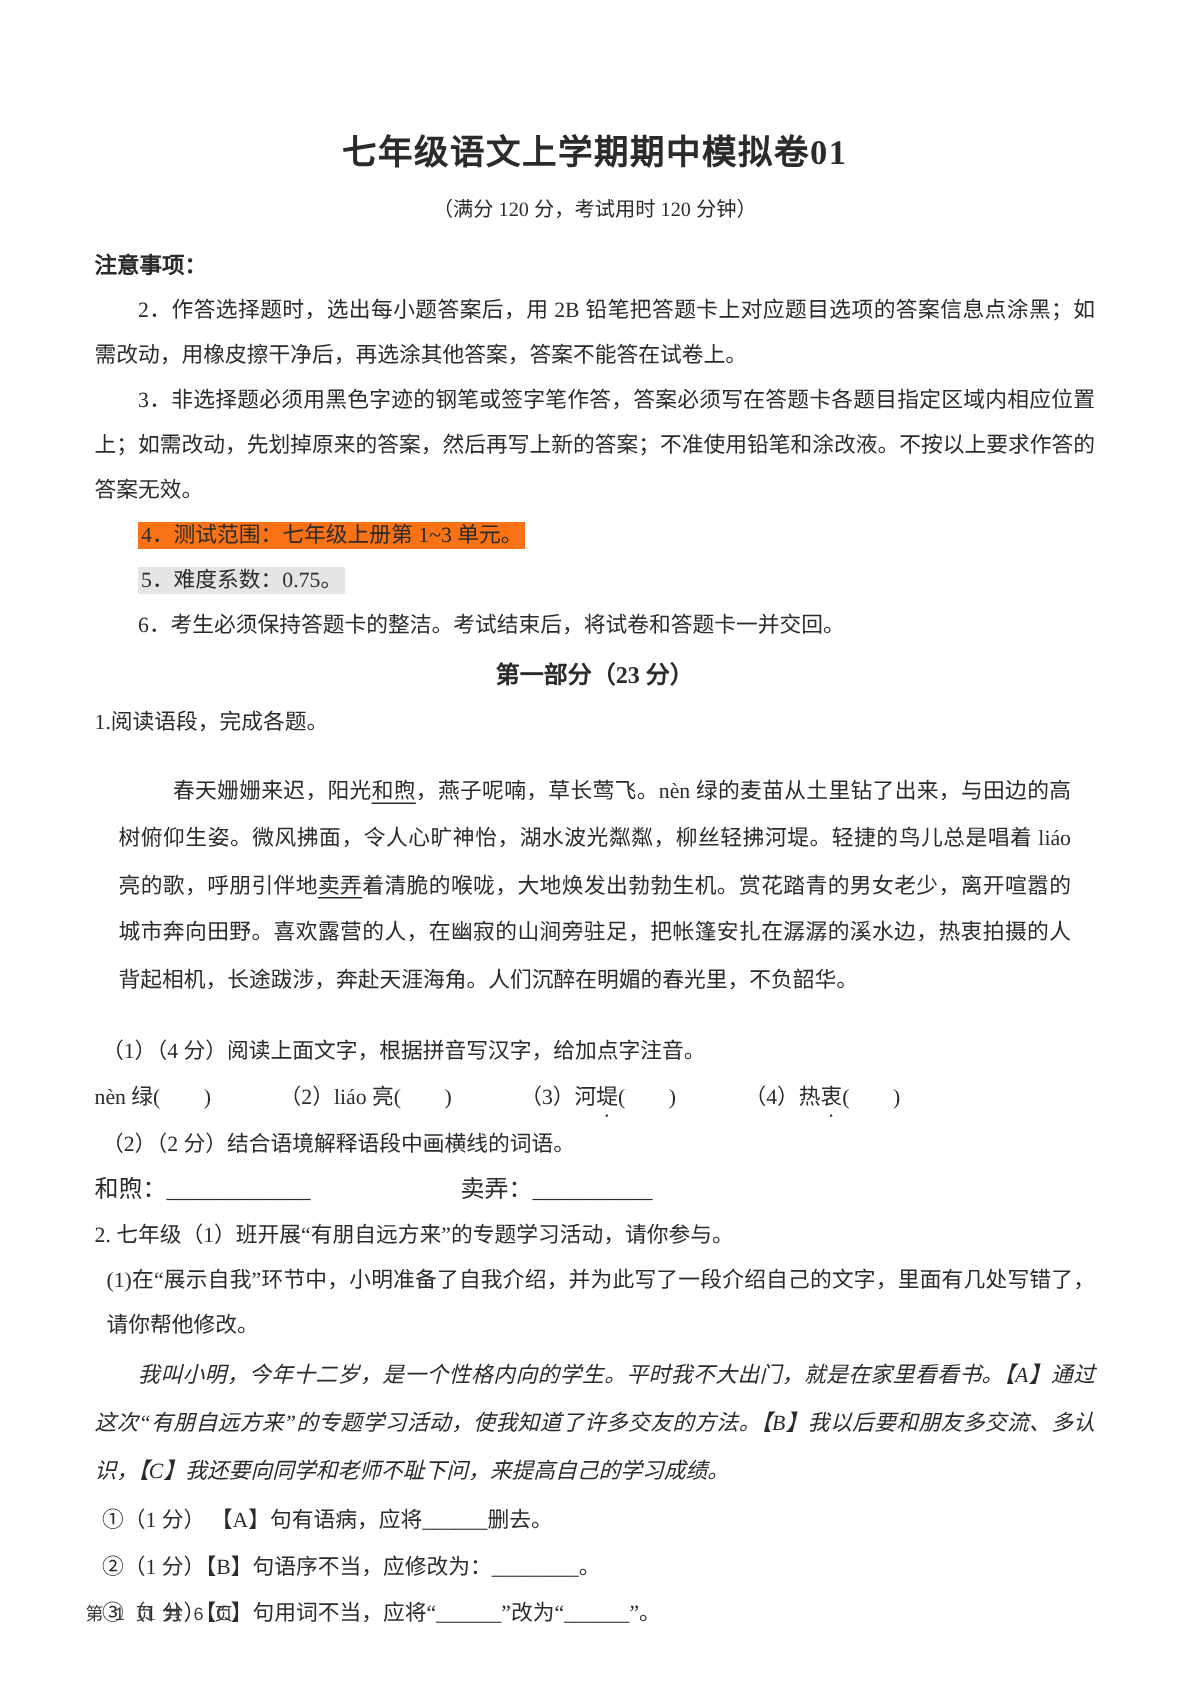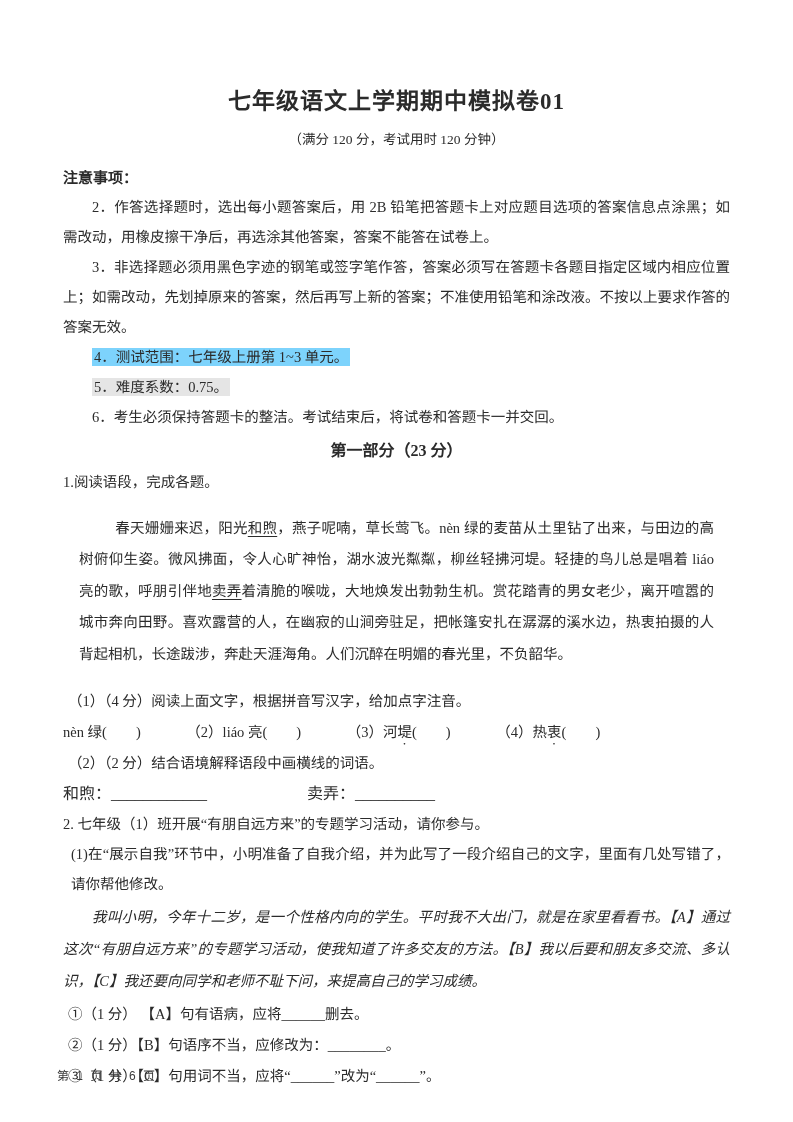--- a/index.html
+++ b/index.html
@@ -129,21 +129,21 @@
 
 <div class="sheet">
 
   <h1 class="title">七年级语文上学期期中模拟卷01</h1>
   <div class="subtitle">（满分 120 分，考试用时 120 分钟）</div>
 
   <div>
     <div class="notice-heading">注意事项：</div>
     <p class="note">2．作答选择题时，选出每小题答案后，用 2B 铅笔把答题卡上对应题目选项的答案信息点涂黑；如需改动，用橡皮擦干净后，再选涂其他答案，答案不能答在试卷上。</p>
     <p class="note">3．非选择题必须用黑色字迹的钢笔或签字笔作答，答案必须写在答题卡各题目指定区域内相应位置上；如需改动，先划掉原来的答案，然后再写上新的答案；不准使用铅笔和涂改液。不按以上要求作答的答案无效。</p>
-    <p class="note"><span class="hl" style="background: #7dd3fc;">4．测试范围：七年级上册第 1~3 单元。</span></p>
+    <p class="note"><span class="hl" style="background: #f97316;">4．测试范围：七年级上册第 1~3 单元。</span></p>
     <p class="note"><span class="hl" style="background: #e5e5e5;">5．难度系数：0.75。</span></p>
     <p class="note">6．考生必须保持答题卡的整洁。考试结束后，将试卷和答题卡一并交回。</p>
   </div>
 
   <h2 class="part">第一部分（23 分）</h2>
 
   <div>
     <p class="lead">1.阅读语段，完成各题。</p>
     <p class="passage"><span>春天姗姗来迟，阳光</span><span class="ul">和煦</span><span>，燕子呢喃，草长莺飞。nèn 绿的麦苗从土里钻了出来，与田边的高树俯仰生姿。微风拂面，令人心旷神怡，湖水波光粼粼，柳丝轻拂河堤。轻捷的鸟儿总是唱着 liáo 亮的歌，呼朋引伴地</span><span class="ul">卖弄</span><span>着清脆的喉咙，大地焕发出勃勃生机。赏花踏青的男女老少，离开喧嚣的城市奔向田野。喜欢露营的人，在幽寂的山涧旁驻足，把帐篷安扎在潺潺的溪水边，热衷拍摄的人背起相机，长途跋涉，奔赴天涯海角。人们沉醉在明媚的春光里，不负韶华。</span></p>
 

